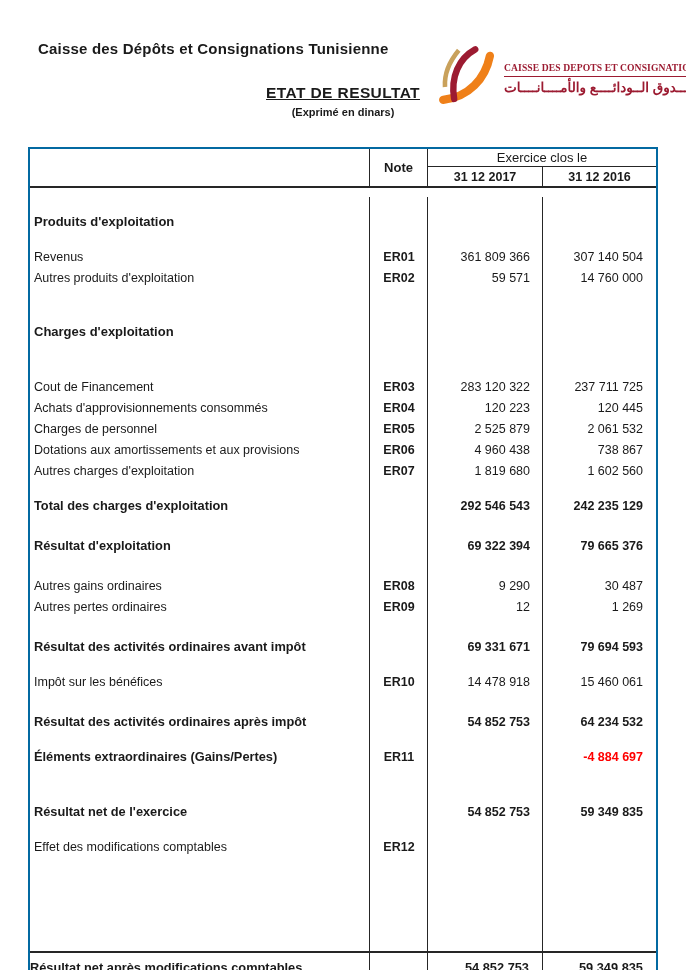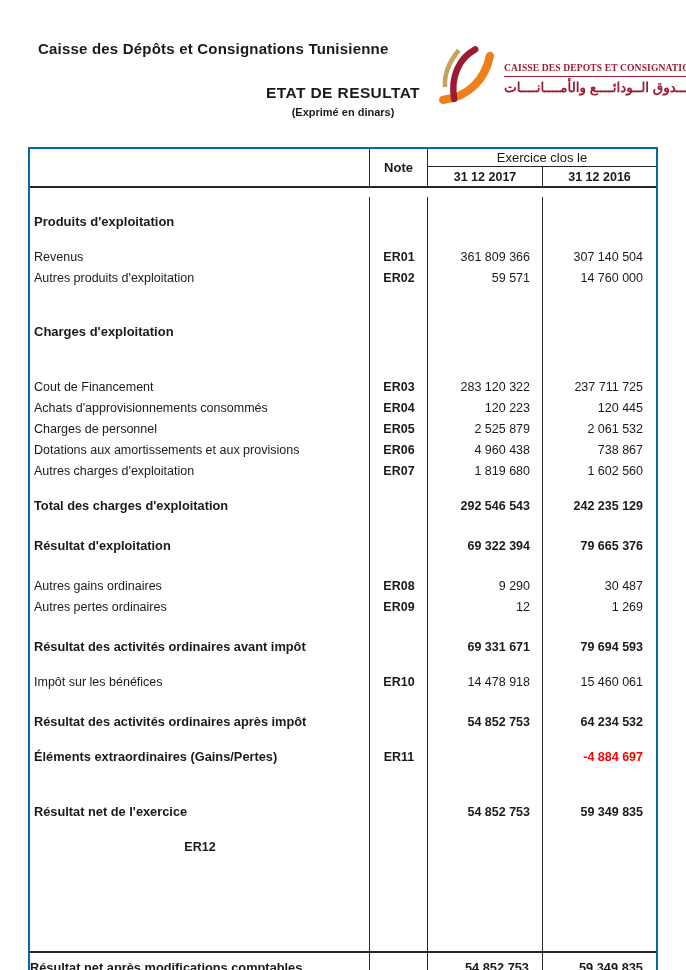--- a/index.html
+++ b/index.html
@@ -7,21 +7,21 @@
     position:relative;width:686px;height:970px;background:#ffffff;
     font-family:"Liberation Sans",sans-serif;color:#1a1a1a;overflow:hidden;
     margin:0 auto;
   }
   
   .company-title{
     position:absolute;left:38px;top:40px;font-size:15px;font-weight:700;letter-spacing:.2px;
   }
   .doc-title{
     position:absolute;left:0;right:0;top:84px;text-align:center;
-    font-size:15.5px;font-weight:700;letter-spacing:.4px;
+    font-size:15.5px;font-weight:700;letter-spacing:.4px;text-decoration:underline;
   }
   .doc-subtitle{
     position:absolute;left:0;right:0;top:106px;text-align:center;
     font-size:11px;font-weight:700;
   }
   
   .logo{
     position:absolute;right:20px;top:44px;width:232px;display:flex;align-items:center;gap:4px;
   }
   .logo-mark{flex:0 0 auto;}
@@ -249,20 +249,21 @@
           </div>
           <div class="row spacer lg"></div>
           <div class="row total">
             <div class="c-label">Résultat net de l'exercice</div>
             <div class="c-note"></div>
             <div class="c-val">54 852 753</div>
             <div class="c-val">59 349 835</div>
           </div>
           <div class="row spacer sm"></div>
           <div class="row detail">
+            <div class="c-label">Effet des modifications comptables</div>
             <div class="c-note">ER12</div>
             <div class="c-val"></div>
             <div class="c-val"></div>
           </div>
         </div>
     </div>
 
     <div class="tfinal">
       <div class="f-cell f-label">Résultat net après modifications comptables</div>
       <div class="f-cell f-note"></div>

